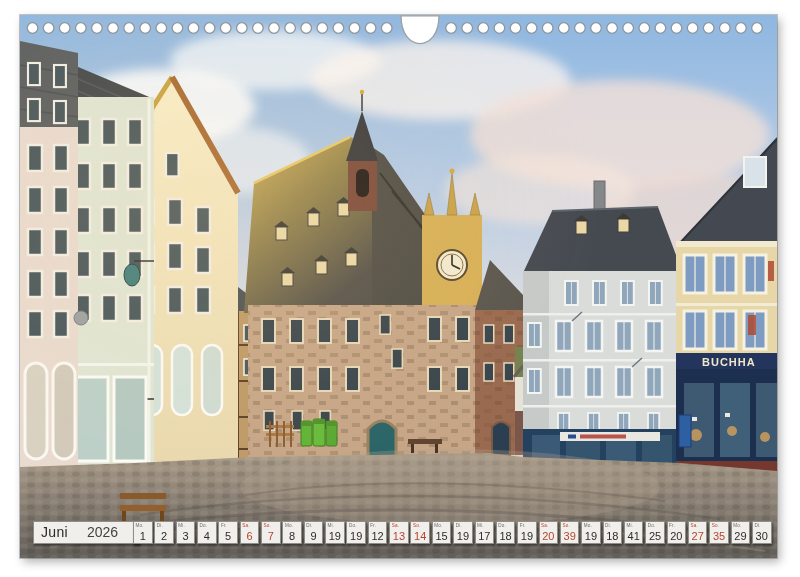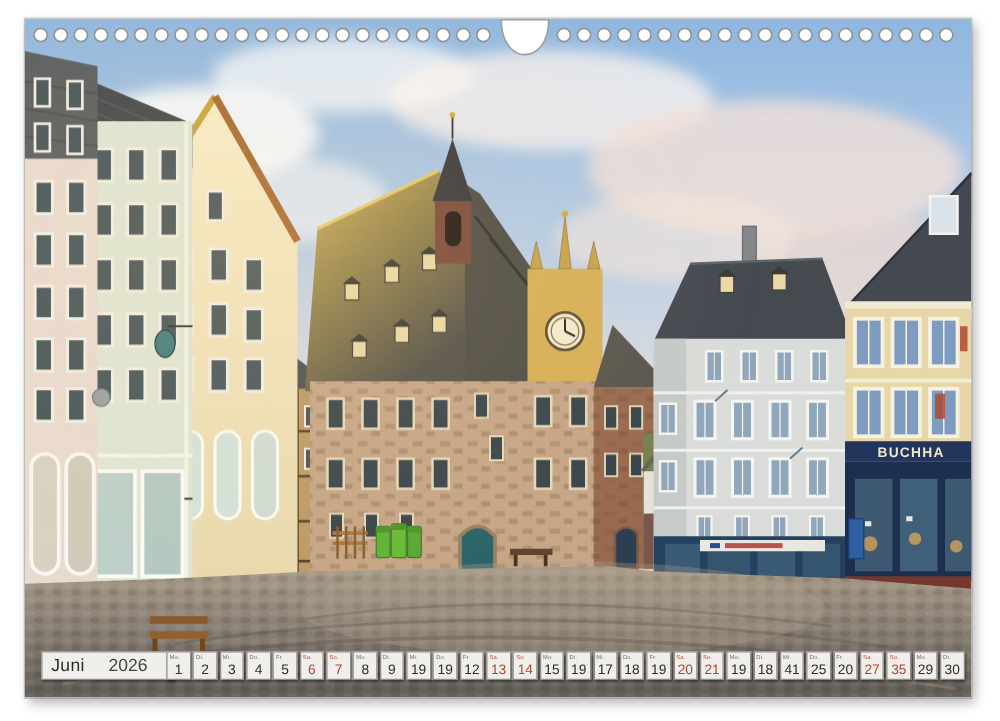--- a/index.html
+++ b/index.html
@@ -687,21 +687,21 @@
       <div class="day-cell">
         <span class="wd">Fr.</span>
         <span class="num">19</span>
       </div>
       <div class="day-cell weekend">
         <span class="wd">Sa.</span>
         <span class="num">20</span>
       </div>
       <div class="day-cell weekend">
         <span class="wd">So.</span>
-        <span class="num">21</span>
+        <span class="num">39</span>
       </div>
       <div class="day-cell">
         <span class="wd">Mo.</span>
         <span class="num">19</span>
       </div>
       <div class="day-cell">
         <span class="wd">Di.</span>
         <span class="num">18</span>
       </div>
       <div class="day-cell">

